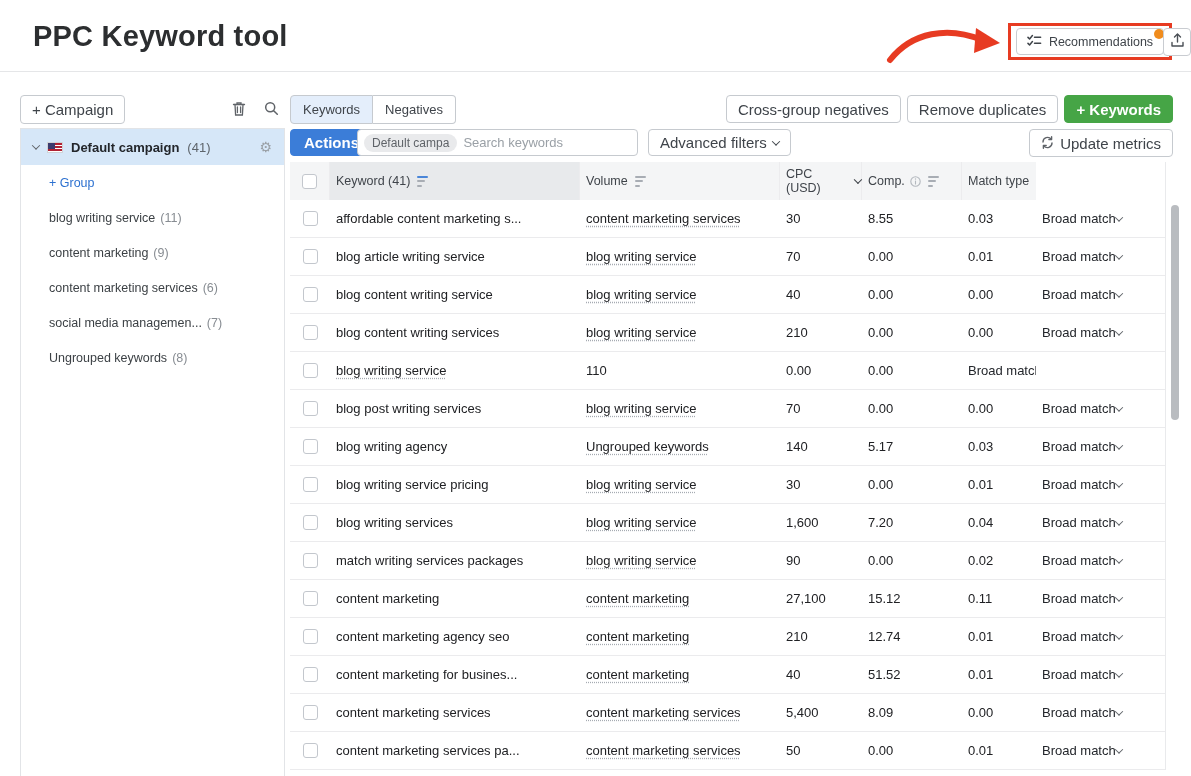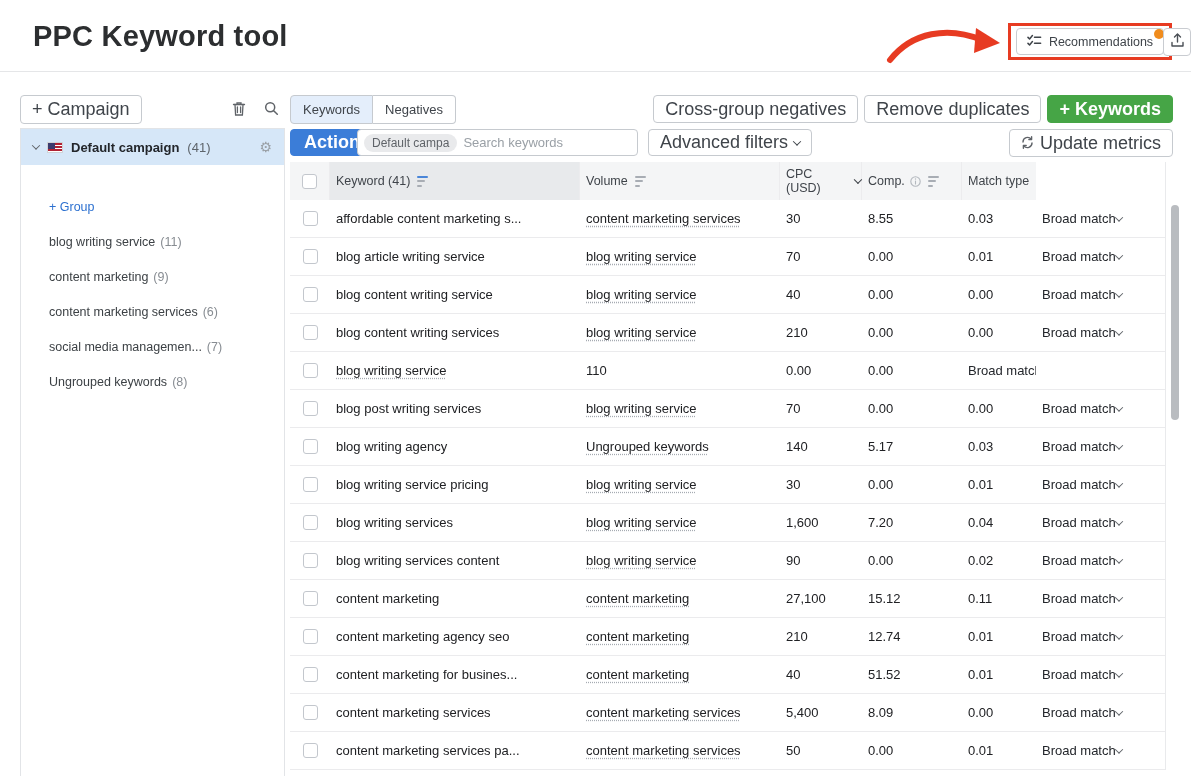--- a/index.html
+++ b/index.html
@@ -11,36 +11,36 @@
   .page-title { position:absolute; left:33px; top:20px; font-size:29px; font-weight:bold; color:#2c2e30; letter-spacing:.2px; }
   .top-divider { position:absolute; left:0; top:71px; width:1191px; height:1px; background:#e5e6e8; }
 
   .annot-arrow { position:absolute; left:886px; top:24px; }
   .annot-frame { position:absolute; left:1008px; top:23px; width:164px; height:37px; border:3px solid #e73b22; display:flex; align-items:center; justify-content:center; background:#fff; }
   .btn-reco { display:flex; align-items:center; gap:7px; height:27px; padding:0 10px; border:1px solid #c9ccd1; border-radius:4px; background:#fff; font-size:12.5px; color:#3f444a; }
   .notif-dot { position:absolute; right:5px; top:3px; width:10px; height:10px; border-radius:50%; background:#f08c1d; }
   .btn-export { position:absolute; left:1163px; top:28px; width:28px; height:28px; border:1px solid #c9ccd1; border-radius:4px; background:#fff; display:flex; align-items:center; justify-content:center; }
 
   
-  .btn { display:inline-flex; align-items:center; gap:6px; height:29px; padding:0 11px; border:1px solid #c6cacf; border-radius:4px; background:#fff; font-size:18px; color:#3f444a; white-space:nowrap; }
+  .btn { display:inline-flex; align-items:center; gap:6px; height:29px; padding:0 11px; border:1px solid #c6cacf; border-radius:4px; background:#fff; font-size:15px; color:#3f444a; white-space:nowrap; }
   .btn-green { background:#46a546; border-color:#46a546; color:#fff; font-weight:bold; }
   .btn-blue { background:#3b7dd8; border-color:#3b7dd8; color:#fff; font-weight:bold; height:27px; }
 
   
   .btn-campaign { position:absolute; left:20px; top:95px; }
   .icon-btn { position:absolute; width:22px; height:22px; display:flex; align-items:center; justify-content:center; background:none; border:none; }
   .trash-pos { left:228px; top:99px; }
   .search-pos { left:260px; top:99px; }
 
   .side-panel { position:absolute; left:20px; top:128px; width:265px; height:648px; border:1px solid #e2e4e7; border-bottom:none; background:#fff; }
   .campaign-row { height:36px; background:#d6e7f8; display:flex; align-items:center; padding:0 12px; gap:8px; }
   .campaign-label { font-size:13px; font-weight:bold; color:#23262b; }
   .campaign-count { font-size:13px; color:#5d6artr4; color:#5d646b; font-weight:normal; }
   .gear { margin-left:auto; font-family:"DejaVu Sans", sans-serif; font-size:14px; color:#9aa0a6; line-height:1; }
-  .side-list { padding-top:24px; }
+  .side-list { padding-top:0; }
   .side-item { height:35px; display:flex; align-items:center; gap:5px; padding-left:28px; font-size:12.5px; }
   .side-label { color:#3c4145; }
   .side-count { color:#878c92; }
   .add-group { color:#2d71d0; }
 
   
   .tabs { position:absolute; left:290px; top:95px; display:flex; }
   .tab { height:29px; display:flex; align-items:center; padding:0 12px; font-size:13px; color:#3f444a; border:1px solid #c6cacf; background:#fff; }
   .tab.active { background:#e4eefb; }
   .tab:first-child { border-radius:4px 0 0 4px; }
@@ -420,21 +420,21 @@
         <div class="cell c-match">
           <span>Broad match</span>
           <span class="chev sm"></span>
         </div>
       </div>
 
       <div class="trow">
         <div class="cell c-check">
           <span class="checkbox"></span>
         </div>
-        <div class="cell">blog writing services content</div>
+        <div class="cell">match writing services packages</div>
         <div class="cell">
           <span class="group-text">blog writing service</span>
         </div>
         <div class="cell">90</div>
         <div class="cell">0.00</div>
         <div class="cell">0.02</div>
         <div class="cell c-match">
           <span>Broad match</span>
           <span class="chev sm"></span>
         </div>

